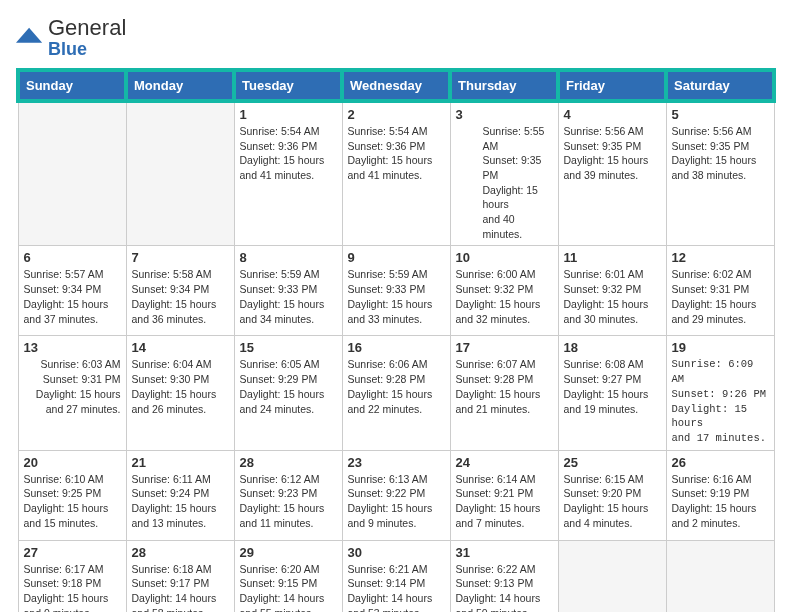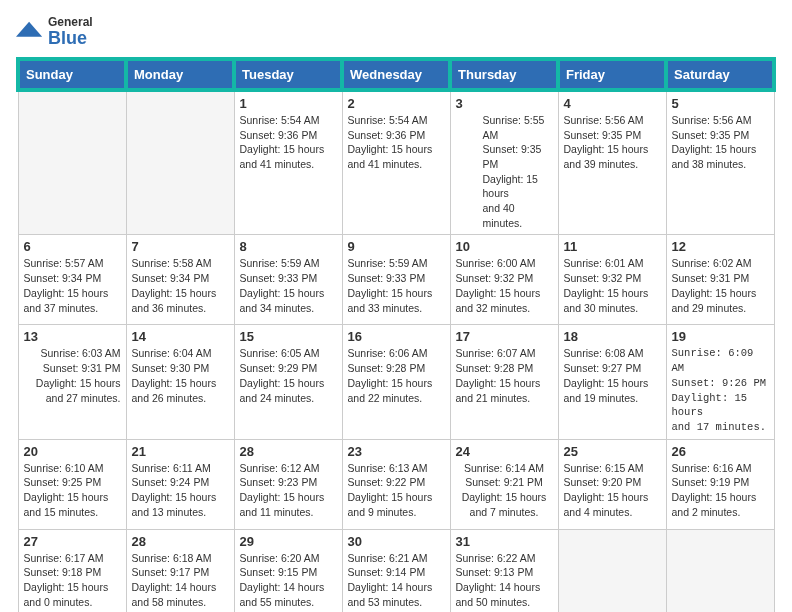--- a/index.html
+++ b/index.html
@@ -20,22 +20,22 @@
       display: flex;
       align-items: center;
       gap: 4px;
     }
     .logo-text {
       display: flex;
       flex-direction: column;
       line-height: 1.1;
     }
     .logo-general {
-      font-size: 12px;
-      font-weight: bold;
+      font-size: 22px;
+      font-weight: normal;
       color: #333;
     }
     .logo-blue {
       font-size: 18px;
       font-weight: bold;
       color: #2e6db4;
     }
     .logo-icon {
       width: 28px;
       height: 28px;
@@ -284,21 +284,21 @@
         </td>
         <td>
           <div class="day-num">23</div>
           <div class="day-info" style="white-space: pre-line;">Sunrise: 6:13 AM
 Sunset: 9:22 PM
 Daylight: 15 hours
 and 9 minutes.</div>
         </td>
         <td>
           <div class="day-num">24</div>
-          <div class="day-info" style="white-space: pre-line; text-align: center;">Sunrise: 6:14 AM
+          <div class="day-info" style="white-space: pre-line;">Sunrise: 6:14 AM
 Sunset: 9:21 PM
 Daylight: 15 hours
 and 7 minutes.</div>
         </td>
         <td>
           <div class="day-num">25</div>
           <div class="day-info" style="white-space: pre-line;">Sunrise: 6:15 AM
 Sunset: 9:20 PM
 Daylight: 15 hours
 and 4 minutes.</div>

